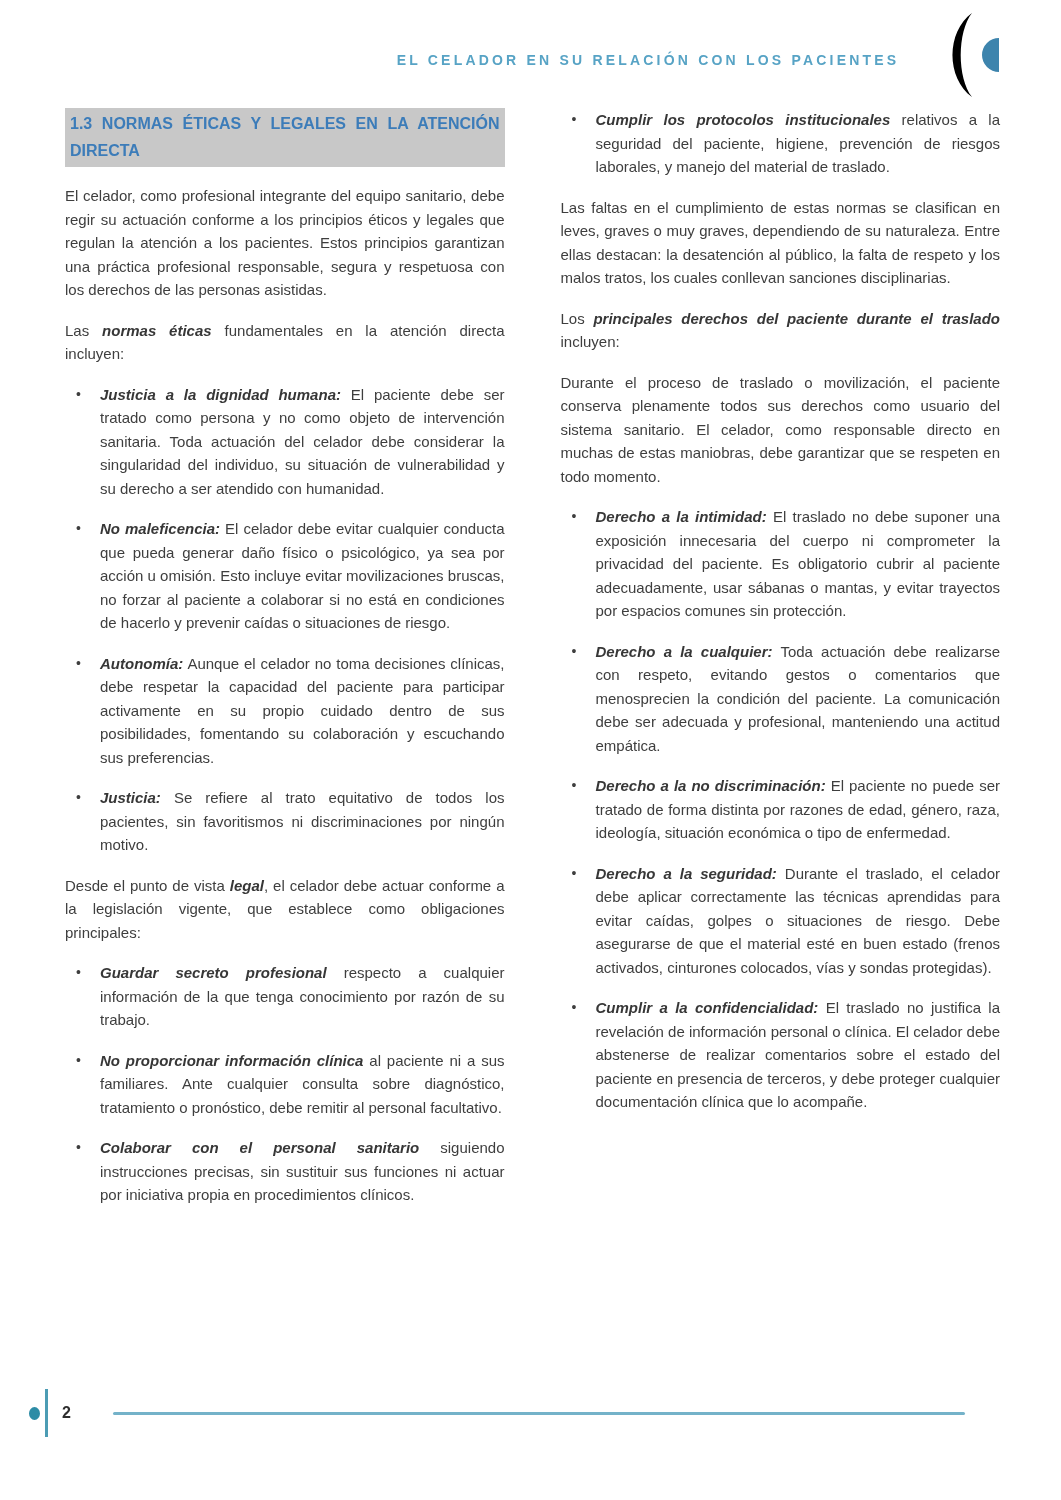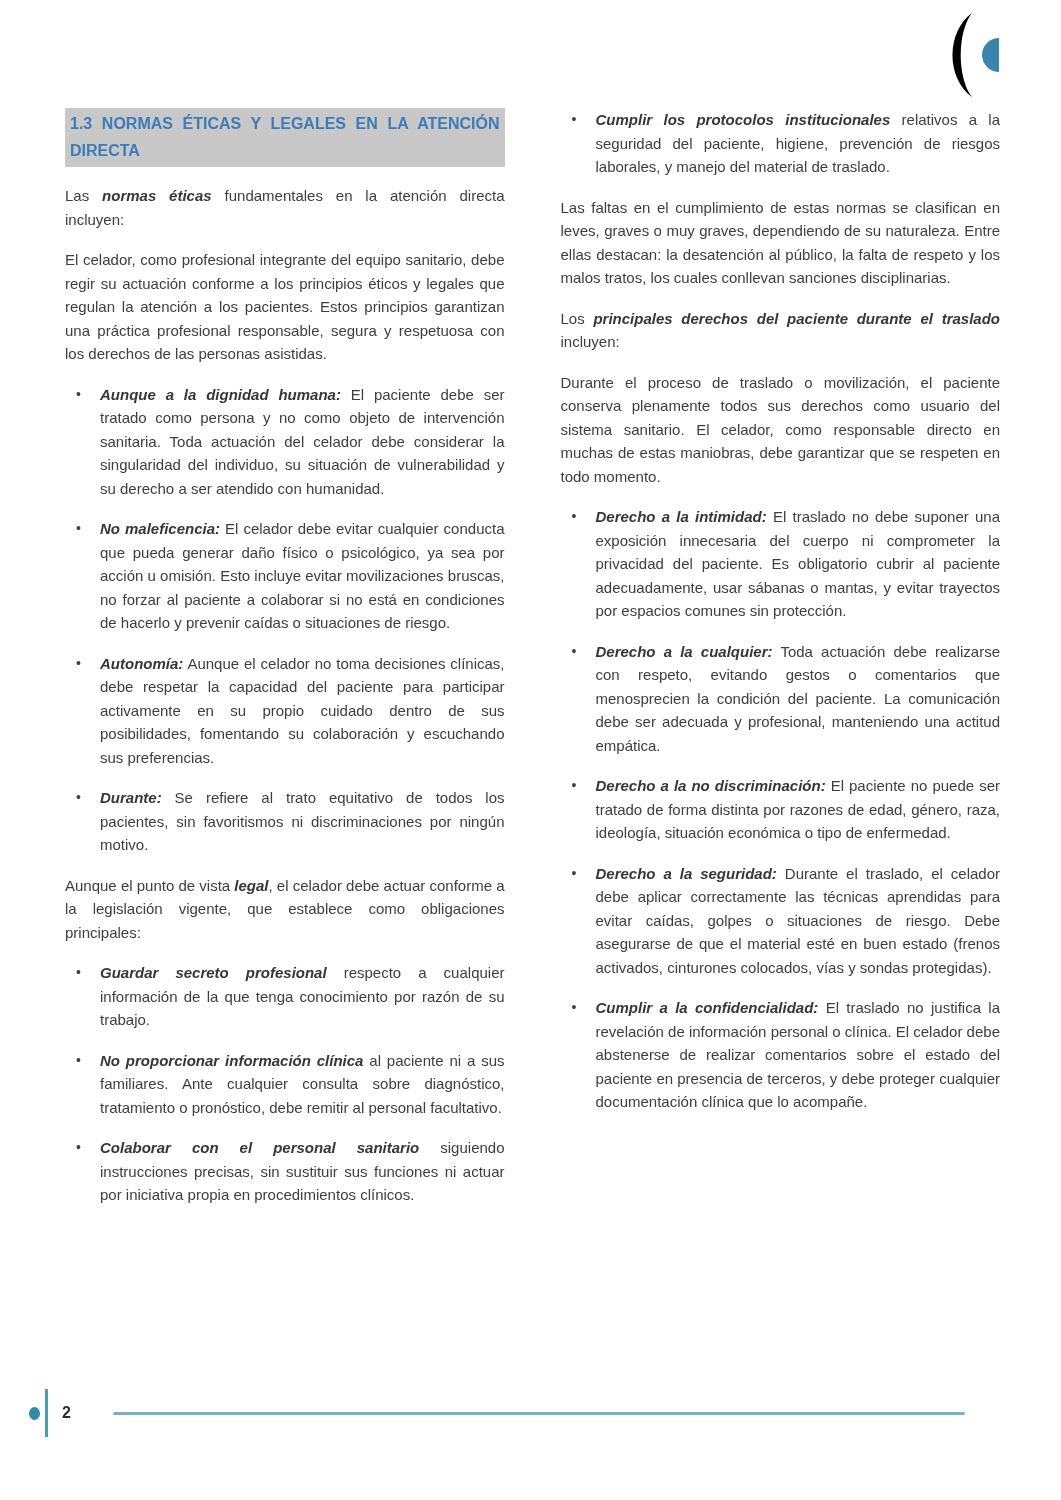--- a/index.html
+++ b/index.html
@@ -46,55 +46,56 @@
   .f-dot { width:11px; height:13px; border-radius:50%; background:#2d8ca6; flex:0 0 auto; }
   .f-bar { width:3px; height:48px; background:#4c9cb4; margin-left:5px; flex:0 0 auto; }
   .f-num { font-size:16px; font-weight:bold; color:#2e2e2e; margin-left:14px; flex:0 0 auto; }
   .f-rule { flex:1 1 auto; height:3px; background:#74b2c9; margin-left:42px; border-radius:2px; }
 </style>
 </head>
 <body>
 
 <div class="page">
 
+  <div class="header-title">EL CELADOR EN SU RELACIÓN CON LOS PACIENTES</div>
 
   <svg class="logo" viewBox="0 0 72 90" aria-hidden="true">
     <path fill="#000000" d="M 34 3 C 8 22, 8 68, 34 87 C 19 68, 19 22, 34 3 Z"></path>
     <path fill="#3d84ad" d="M 61 28 A 17 17 0 0 0 61 62 Z"></path>
   </svg>
 
   <div class="columns">
 
     <section class="col">
       <h2 class="section-heading">1.3 NORMAS ÉTICAS Y LEGALES EN LA ATENCIÓN DIRECTA</h2>
 
+      <p class="para">El celador, como profesional integrante del equipo sanitario, debe regir su actuación conforme a los principios éticos y legales que regulan la atención a los pacientes. Estos principios garantizan una práctica profesional responsable, segura y respetuosa con los derechos de las personas asistidas.</p>
+
       <p class="para"><span>Las </span><strong>normas éticas</strong><span> fundamentales en la atención directa incluyen:</span></p>
-
-      <p class="para">El celador, como profesional integrante del equipo sanitario, debe regir su actuación conforme a los principios éticos y legales que regulan la atención a los pacientes. Estos principios garantizan una práctica profesional responsable, segura y respetuosa con los derechos de las personas asistidas.</p>
 
       <ul class="bullets">
         <li>
           <span class="marker">•</span>
-          <span class="btxt"><strong>Aunque a la dignidad humana:</strong><span> El paciente debe ser tratado como persona y no como objeto de intervención sanitaria. Toda actuación del celador debe considerar la singularidad del individuo, su situación de vulnerabilidad y su derecho a ser atendido con humanidad.</span></span>
+          <span class="btxt"><strong>Justicia a la dignidad humana:</strong><span> El paciente debe ser tratado como persona y no como objeto de intervención sanitaria. Toda actuación del celador debe considerar la singularidad del individuo, su situación de vulnerabilidad y su derecho a ser atendido con humanidad.</span></span>
         </li>
         <li>
           <span class="marker">•</span>
           <span class="btxt"><strong>No maleficencia:</strong><span> El celador debe evitar cualquier conducta que pueda generar daño físico o psicológico, ya sea por acción u omisión. Esto incluye evitar movilizaciones bruscas, no forzar al paciente a colaborar si no está en condiciones de hacerlo y prevenir caídas o situaciones de riesgo.</span></span>
         </li>
         <li>
           <span class="marker">•</span>
           <span class="btxt"><strong>Autonomía:</strong><span> Aunque el celador no toma decisiones clínicas, debe respetar la capacidad del paciente para participar activamente en su propio cuidado dentro de sus posibilidades, fomentando su colaboración y escuchando sus preferencias.</span></span>
         </li>
         <li>
           <span class="marker">•</span>
-          <span class="btxt"><strong>Durante:</strong><span> Se refiere al trato equitativo de todos los pacientes, sin favoritismos ni discriminaciones por ningún motivo.</span></span>
+          <span class="btxt"><strong>Justicia:</strong><span> Se refiere al trato equitativo de todos los pacientes, sin favoritismos ni discriminaciones por ningún motivo.</span></span>
         </li>
       </ul>
 
-      <p class="para"><span>Aunque el punto de vista </span><strong>legal</strong><span>, el celador debe actuar conforme a la legislación vigente, que establece como obligaciones principales:</span></p>
+      <p class="para"><span>Desde el punto de vista </span><strong>legal</strong><span>, el celador debe actuar conforme a la legislación vigente, que establece como obligaciones principales:</span></p>
 
       <ul class="bullets">
         <li>
           <span class="marker">•</span>
           <span class="btxt"><strong>Guardar secreto profesional</strong><span> respecto a cualquier información de la que tenga conocimiento por razón de su trabajo.</span></span>
         </li>
         <li>
           <span class="marker">•</span>
           <span class="btxt"><strong>No proporcionar información clínica</strong><span> al paciente ni a sus familiares. Ante cualquier consulta sobre diagnóstico, tratamiento o pronóstico, debe remitir al personal facultativo.</span></span>
         </li>

